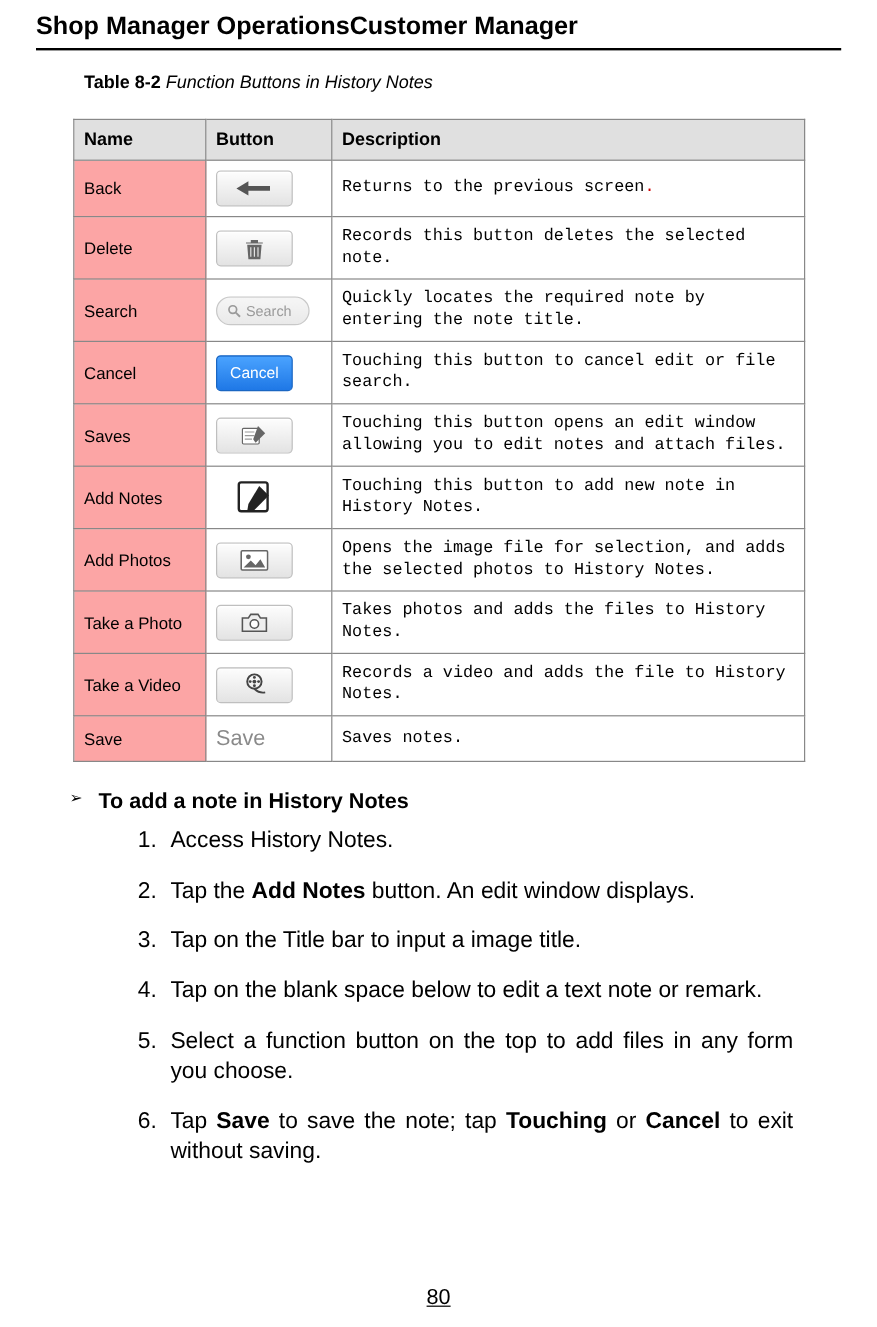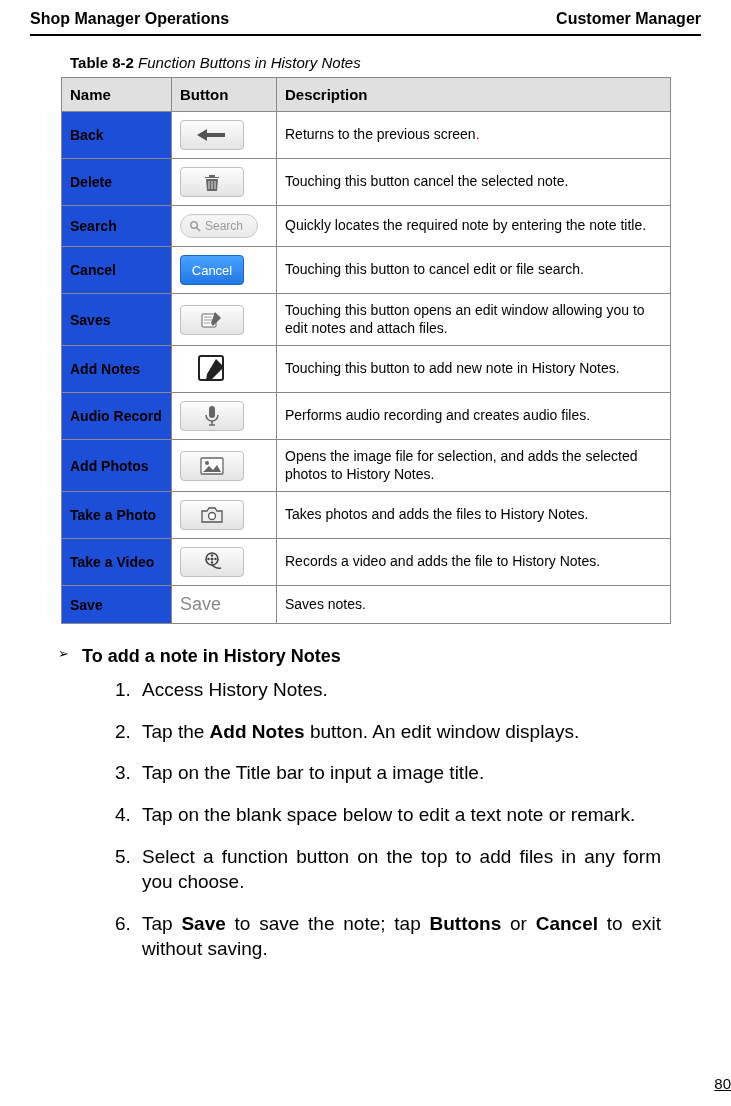--- a/index.html
+++ b/index.html
@@ -12,30 +12,29 @@
     background: #fff;
   }
   .page {
     width: 731px;
     height: 1106px;
     padding: 10px 30px 20px 30px;
     position: relative;
   }
   .header {
     display: flex;
-    justify-content: space-between;
     font-weight: bold;
-    font-size: 16px;
+    font-size: 21px;
     padding-bottom: 6px;
     border-bottom: 2px solid #000;
     margin-bottom: 18px;
   }
   .table-caption {
     font-size: 15px;
-    margin: 0 0 6px 40px;
+    margin: 0 0 22px 40px;
   }
   .table-caption .tnum { font-weight: bold; font-style: normal; }
   .table-caption .ttitle { font-style: italic; }
   table.func {
     border-collapse: collapse;
     width: 610px;
     margin-left: 31px;
     table-layout: fixed;
   }
   table.func th, table.func td {
@@ -45,23 +44,23 @@
     text-align: left;
   }
   table.func th {
     background: #e0e0e0;
     font-weight: bold;
     font-size: 15px;
   }
   table.func col.c1 { width: 110px; }
   table.func col.c2 { width: 105px; }
   table.func col.c3 { width: auto; }
-  td.namecell { background: #1d4ed8; font-weight: bold; font-size: 14px; }
+  td.namecell { background: #fca5a5; font-weight: normal; font-size: 14px; }
   td.btncell { text-align: center; padding: 6px 4px; }
-  td.desccell { font-size: 14px; line-height: 1.25; text-align: justify; }
+  td.desccell { font-size: 14px; line-height: 1.25; text-align: justify; font-family: Liberation Mono, monospace; }
   .red { color: #d00000; }
 
   
   .ibtn {
     display: inline-block;
     width: 64px; height: 30px;
     border-radius: 4px;
     position: relative;
     vertical-align: middle;
   }
@@ -129,22 +128,22 @@
     font-size: 19px;
     line-height: 1.35;
     text-align: justify;
     padding-left: 6px;
   }
   .b { font-weight: bold; }
   .pagenum {
     position: absolute;
     bottom: 14px;
     left: 0; right: 0;
-    text-align: right;
-    font-size: 15px;
+    text-align: center;
+    font-size: 18px;
     text-decoration: underline;
   }
 </style>
 </head>
 <body>
 
 <div class="page">
 
   <div class="header">
     <span>Shop Manager Operations</span>
@@ -189,21 +188,21 @@
       <tr>
         <td class="namecell">Delete</td>
         <td class="btncell">
           <span class="ibtn gray">
             <svg width="18" height="20" viewBox="0 0 18 20">
               <path d="M2 5 H16 V6 H2 Z M6 3 H12 V5 H6 Z M3 7 H15 L14 19 H4 Z" fill="#666"></path>
               <path d="M6 9 V17 M9 9 V17 M12 9 V17" stroke="#e3e3e3" stroke-width="1"></path>
             </svg>
           </span>
         </td>
-        <td class="desccell">Touching this button cancel the selected note.</td>
+        <td class="desccell">Records this button deletes the selected note.</td>
       </tr>
 
       <tr>
         <td class="namecell">Search</td>
         <td class="btncell">
           <span class="search-pill">
             <svg width="12" height="12" viewBox="0 0 12 12">
               <circle cx="5" cy="5" r="3.2" fill="none" stroke="#9a9a9a" stroke-width="1.4"></circle>
               <line x1="7.5" y1="7.5" x2="11" y2="11" stroke="#9a9a9a" stroke-width="1.6"></line>
             </svg>
@@ -243,34 +242,20 @@
           <span class="ibtn plain">
             <svg width="32" height="32" viewBox="0 0 32 32">
               <rect x="3" y="3" width="24" height="24" rx="2" fill="none" stroke="#222" stroke-width="2"></rect>
               <path d="M20 6 L28 14 L16 26 L10 27 L11 21 Z" fill="#222"></path>
             </svg>
           </span>
         </td>
         <td class="desccell">Touching this button to add new note in History Notes.</td>
       </tr>
 
-      <tr>
-        <td class="namecell">Audio Record</td>
-        <td class="btncell">
-          <span class="ibtn gray">
-            <svg width="14" height="22" viewBox="0 0 14 22">
-              <rect x="4" y="1" width="6" height="12" rx="3" fill="#666"></rect>
-              <path d="M1 10 A6 6 0 0 0 13 10" fill="none" stroke="#666" stroke-width="1.5"></path>
-              <line x1="7" y1="16" x2="7" y2="20" stroke="#666" stroke-width="1.5"></line>
-              <line x1="4" y1="20" x2="10" y2="20" stroke="#666" stroke-width="1.5"></line>
-            </svg>
-          </span>
-        </td>
-        <td class="desccell">Performs audio recording and creates audio files.</td>
-      </tr>
 
       <tr>
         <td class="namecell">Add Photos</td>
         <td class="btncell">
           <span class="ibtn gray">
             <svg width="24" height="18" viewBox="0 0 24 18">
               <rect x="1" y="1" width="22" height="16" rx="1" fill="#fff" stroke="#666" stroke-width="1.3"></rect>
               <circle cx="7" cy="6" r="2" fill="#666"></circle>
               <path d="M3 15 L9 9 L13 13 L17 8 L21 15 Z" fill="#666"></path>
             </svg>
@@ -325,19 +310,19 @@
 
   <ol class="steps">
     <li>Access History Notes.</li>
     <li>
       <span>Tap the </span><span class="b">Add Notes</span><span> button. An edit window displays.</span>
     </li>
     <li>Tap on the Title bar to input a image title.</li>
     <li>Tap on the blank space below to edit a text note or remark.</li>
     <li>Select a function button on the top to add files in any form you choose.</li>
     <li>
-      <span>Tap </span><span class="b">Save</span><span> to save the note; tap </span><span class="b">Buttons</span><span> or </span><span class="b">Cancel</span><span> to exit without saving.</span>
+      <span>Tap </span><span class="b">Save</span><span> to save the note; tap </span><span class="b">Touching</span><span> or </span><span class="b">Cancel</span><span> to exit without saving.</span>
     </li>
   </ol>
 
   <div class="pagenum">80</div>
 
 </div>
 
 </body></html>

